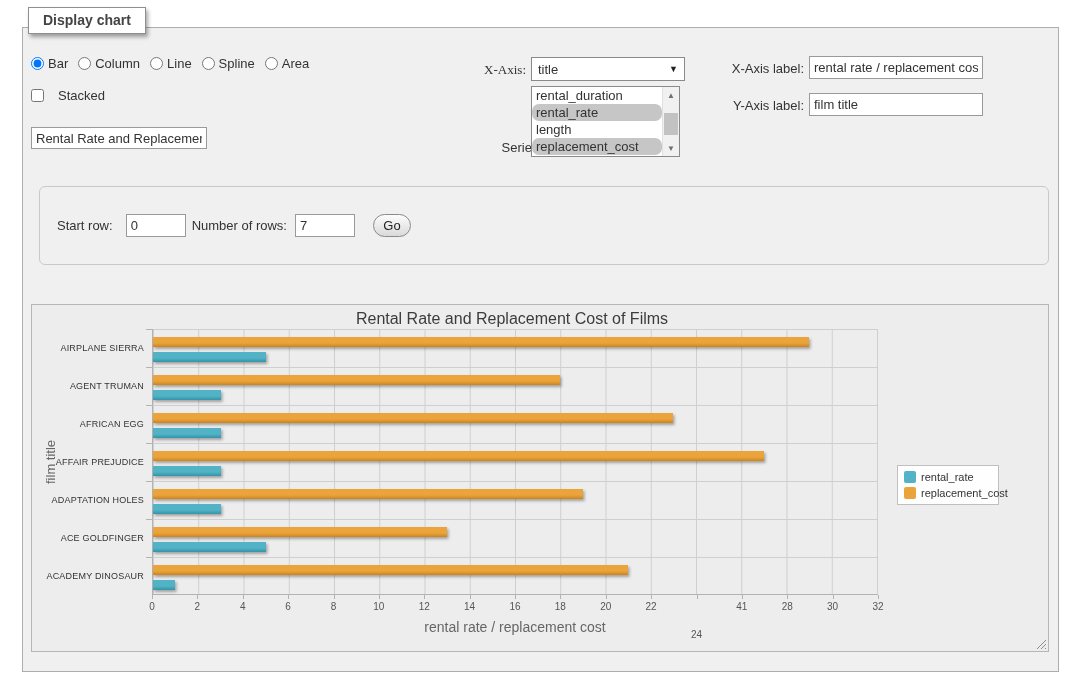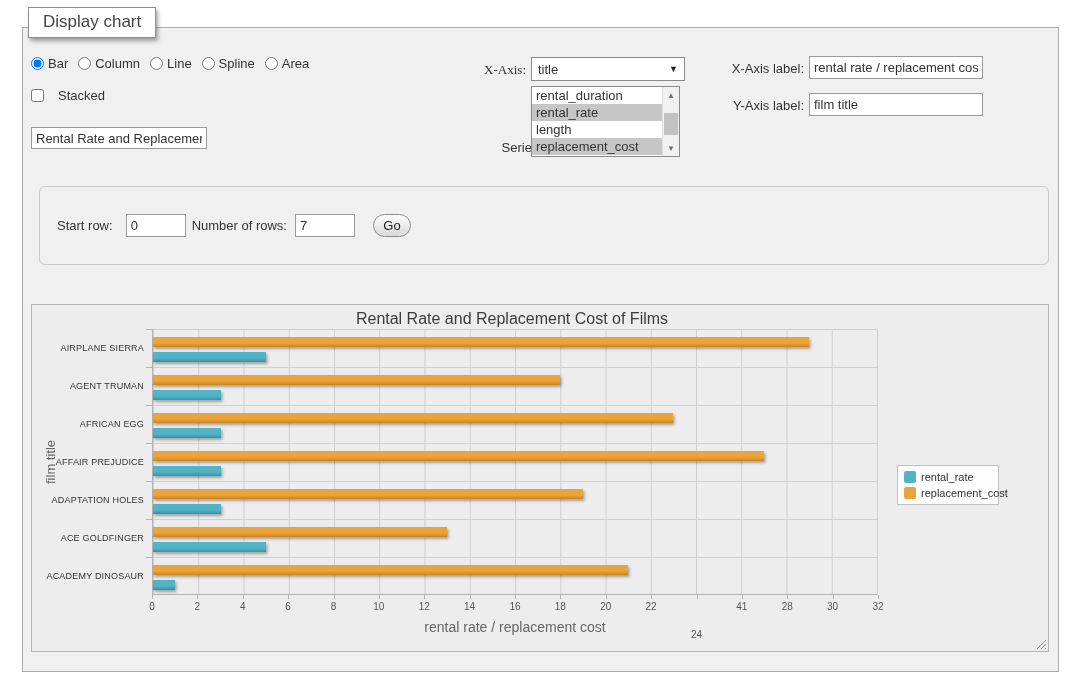--- a/index.html
+++ b/index.html
@@ -10,21 +10,21 @@
     font-family: "Liberation Sans", sans-serif; font-size: 13px; color: #333;
   }
   
   .fieldset {
     position: absolute; left: 22px; top: 27px; width: 1037px; height: 645px;
     background: #f0f0f0; border: 1px solid #adadad;
   }
   .legend-tab {
     position: absolute; left: 28px; top: 7px; z-index: 3;
     background: #fff; border: 1px solid #8f8f8f;
-    padding: 4px 14px 5px 14px; font-weight: normal; font-size: 17px; color: #444;
+    padding: 4px 14px 5px 14px; font-weight: bold; font-size: 14px; color: #444;
     box-shadow: 2px 3px 4px rgba(0,0,0,0.35);
   }
   
   .radios { position: absolute; left: 30px; top: 55px; display: flex; align-items: center; gap: 10px; }
   .radios label { display: flex; align-items: center; gap: 4px; cursor: default; }
   .check-row { position: absolute; left: 30px; top: 87px; display: flex; align-items: center; gap: 14px; }
   .title-input { position: absolute; left: 30px; top: 126px; width: 176px; height: 22px; }
   input[type="text"] {
     border: 1px solid #9a9a9a; background: #fff; color: #333;
     font-family: "Liberation Sans", sans-serif; font-size: 13px; padding: 2px 4px;
@@ -35,21 +35,21 @@
     background: #fff; border: 1px solid #8a8a8a; display: flex; align-items: center;
     padding: 0 6px; cursor: default;
   }
   .fake-select .sel-text { flex: 1; }
   .fake-select .arrow { font-size: 9px; color: #222; }
   .series-list {
     position: absolute; left: 530px; top: 85px; width: 149px; height: 71px;
     background: #fff; border: 1px solid #8a8a8a; display: flex; overflow: hidden;
   }
   .series-items { flex: 1; }
-  .series-item { height: 17px; line-height: 17px; padding: 0 4px; white-space: nowrap; }
+  .series-item { height: 17px; line-height: 17px; padding: 0 4px; white-space: nowrap; border-radius: 7px; }
   .series-item.selected { background: #c6c6c6; }
   .series-scrollbar { width: 17px; background: #f1f1f1; border-left: 1px solid #e0e0e0; display: flex; flex-direction: column; }
   .sb-btn { height: 16px; display:flex; align-items:center; justify-content:center; font-size: 8px; color: #707070; background:#f1f1f1; }
   .sb-track { flex: 1; position: relative; }
   .sb-thumb { position: absolute; left: 1px; right: 1px; top: 10px; height: 22px; background: #c2c2c2; }
   .input-xlabel { position: absolute; left: 808px; top: 55px; width: 174px; height: 23px; }
   .input-ylabel { position: absolute; left: 808px; top: 92px; width: 174px; height: 23px; }
   
   .rowbox {
     position: absolute; left: 38px; top: 185px; width: 1010px; height: 79px;

